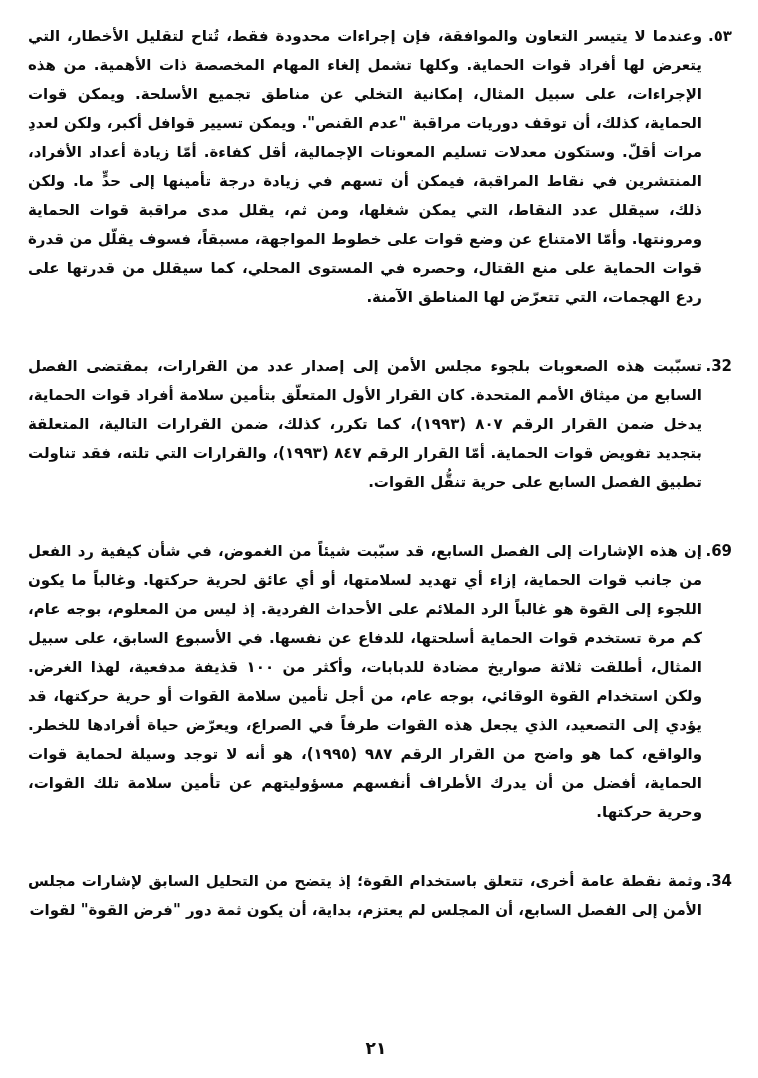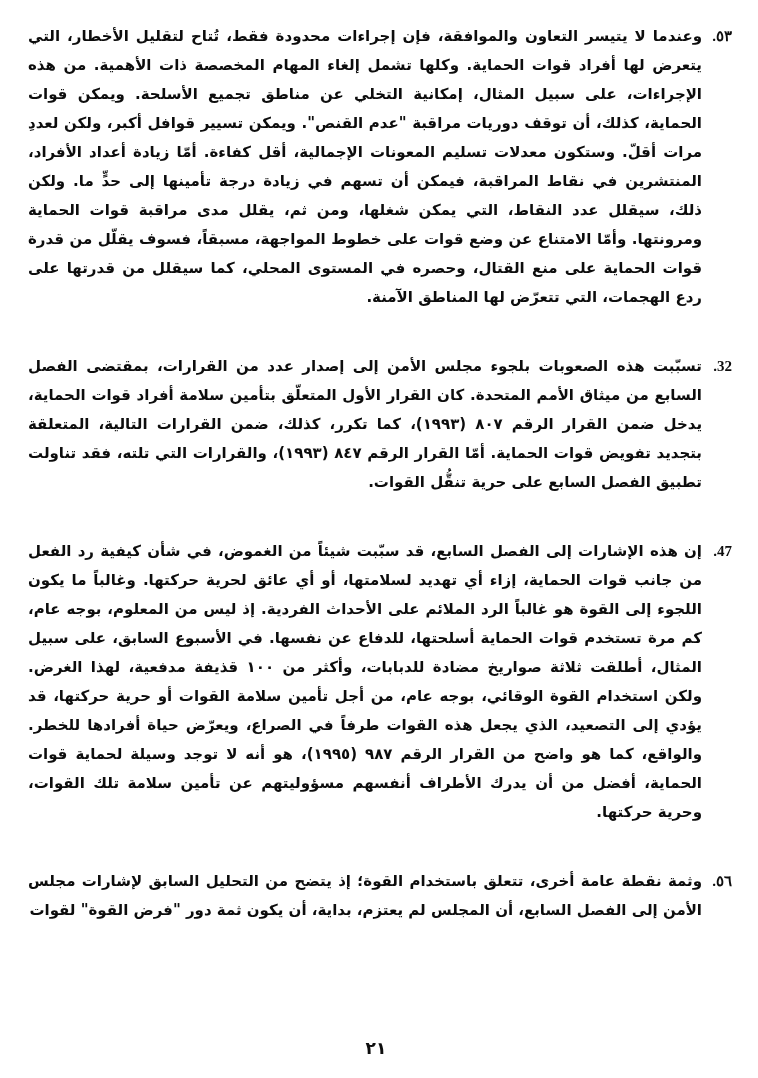--- a/index.html
+++ b/index.html
@@ -31,21 +31,20 @@
     line-height: 29px;
     margin-bottom: 40px;
     color: #0d0d0d;
   }
   .para:last-child {
     margin-bottom: 0;
   }
   .para-num {
     flex: 0 0 30px;
     white-space: nowrap;
-    font-family: Liberation Serif, serif;
   }
   .para-text {
     flex: 1;
     text-align: justify;
     text-justify: inter-word;
   }
   .page-number {
     position: absolute;
     bottom: 20px;
     left: 0;
@@ -67,25 +66,25 @@
       <span class="para-num">٥٣.</span>
       <span class="para-text">وعندما لا يتيسر التعاون والموافقة، فإن إجراءات محدودة فقط، تُتاح لتقليل الأخطار، التي يتعرض لها أفراد قوات الحماية. وكلها تشمل إلغاء المهام المخصصة ذات الأهمية. من هذه الإجراءات، على سبيل المثال، إمكانية التخلي عن مناطق تجميع الأسلحة. ويمكن قوات الحماية، كذلك، أن توقف دوريات مراقبة "عدم القنص". ويمكن تسيير قوافل أكبر، ولكن لعددِ مرات أقلّ. وستكون معدلات تسليم المعونات الإجمالية، أقل كفاءة. أمّا زيادة أعداد الأفراد، المنتشرين في نقاط المراقبة، فيمكن أن تسهم في زيادة درجة تأمينها إلى حدٍّ ما. ولكن ذلك، سيقلل عدد النقاط، التي يمكن شغلها، ومن ثم، يقلل مدى مراقبة قوات الحماية ومرونتها. وأمّا الامتناع عن وضع قوات على خطوط المواجهة، مسبقاً، فسوف يقلّل من قدرة قوات الحماية على منع القتال، وحصره في المستوى المحلي، كما سيقلل من قدرتها على ردع الهجمات، التي تتعرّض لها المناطق الآمنة.</span>
     </div>
 
     <div class="para">
       <span class="para-num">32.</span>
       <span class="para-text">تسبّبت هذه الصعوبات بلجوء مجلس الأمن إلى إصدار عدد من القرارات، بمقتضى الفصل السابع من ميثاق الأمم المتحدة. كان القرار الأول المتعلّق بتأمين سلامة أفراد قوات الحماية، يدخل ضمن القرار الرقم ٨٠٧ (١٩٩٣)، كما تكرر، كذلك، ضمن القرارات التالية، المتعلقة بتجديد تفويض قوات الحماية. أمّا القرار الرقم ٨٤٧ (١٩٩٣)، والقرارات التي تلته، فقد تناولت تطبيق الفصل السابع على حرية تنقُّل القوات.</span>
     </div>
 
     <div class="para">
-      <span class="para-num">47.</span>
+      <span class="para-num">69.</span>
       <span class="para-text">إن هذه الإشارات إلى الفصل السابع، قد سبّبت شيئاً من الغموض، في شأن كيفية رد الفعل من جانب قوات الحماية، إزاء أي تهديد لسلامتها، أو أي عائق لحرية حركتها. وغالباً ما يكون اللجوء إلى القوة هو غالباً الرد الملائم على الأحداث الفردية. إذ ليس من المعلوم، بوجه عام، كم مرة تستخدم قوات الحماية أسلحتها، للدفاع عن نفسها. في الأسبوع السابق، على سبيل المثال، أطلقت ثلاثة صواريخ مضادة للدبابات، وأكثر من ١٠٠ قذيفة مدفعية، لهذا الغرض. ولكن استخدام القوة الوقائي، بوجه عام، من أجل تأمين سلامة القوات أو حرية حركتها، قد يؤدي إلى التصعيد، الذي يجعل هذه القوات طرفاً في الصراع، ويعرّض حياة أفرادها للخطر. والواقع، كما هو واضح من القرار الرقم ٩٨٧ (١٩٩٥)، هو أنه لا توجد وسيلة لحماية قوات الحماية، أفضل من أن يدرك الأطراف أنفسهم مسؤوليتهم عن تأمين سلامة تلك القوات، وحرية حركتها.</span>
     </div>
 
     <div class="para">
-      <span class="para-num">٥٦.</span>
+      <span class="para-num">34.</span>
       <span class="para-text">وثمة نقطة عامة أخرى، تتعلق باستخدام القوة؛ إذ يتضح من التحليل السابق لإشارات مجلس الأمن إلى الفصل السابع، أن المجلس لم يعتزم، بداية، أن يكون ثمة دور "فرض القوة" لقوات</span>
     </div>
 
   </div>
 
   <div class="page-number">٢١</div>
 </div>
 
 </body></html>

